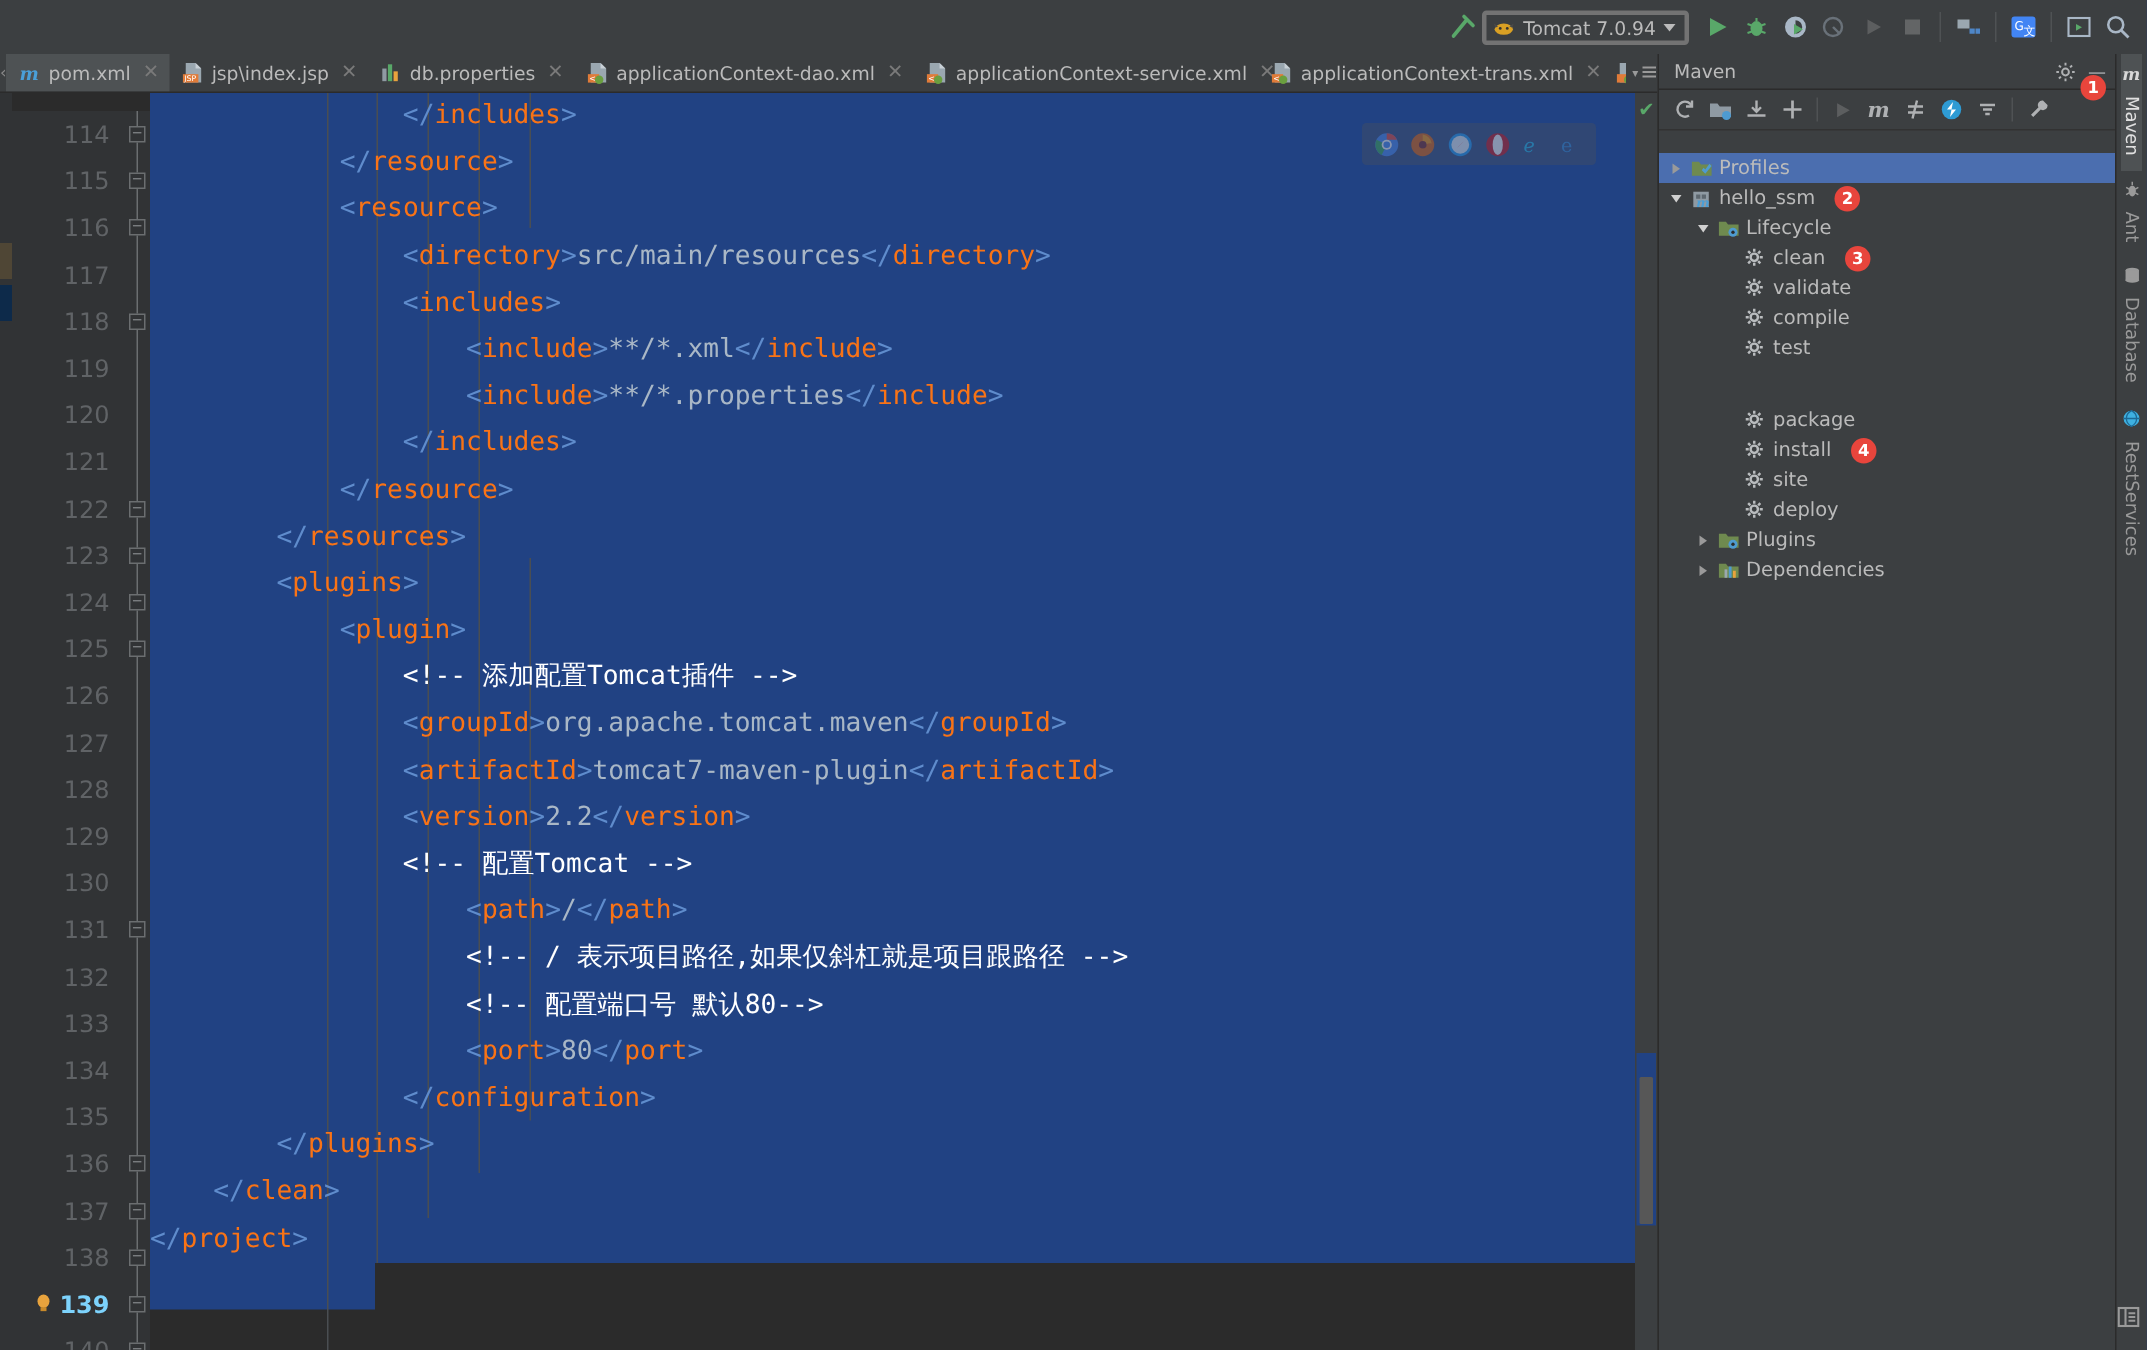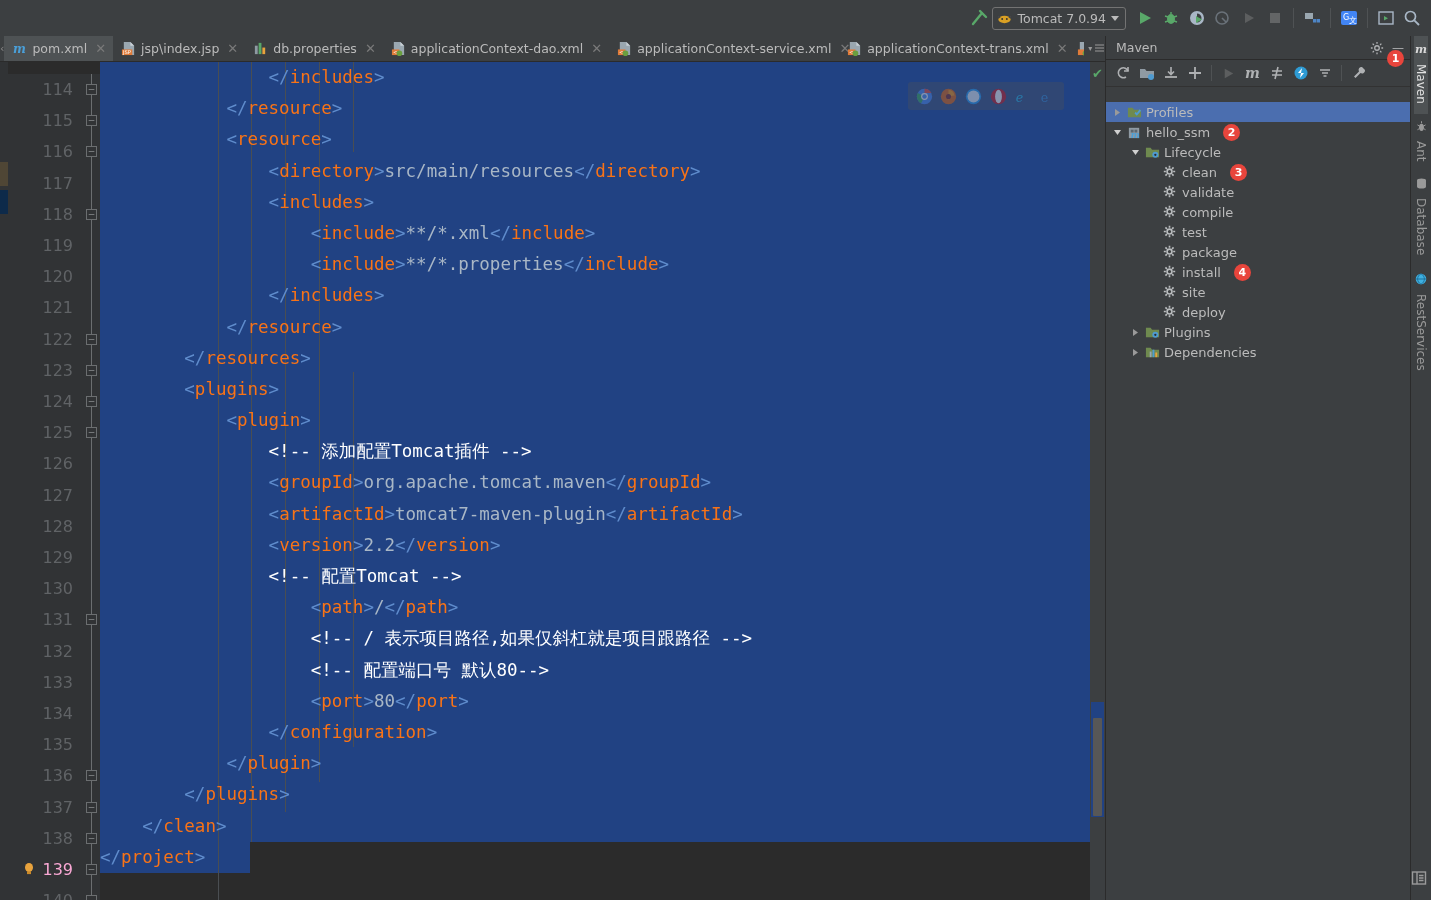--- a/index.html
+++ b/index.html
@@ -18,21 +18,21 @@
     justify-content: flex-end; padding-right: 6px;
   }
   .tb-sep { width: 1px; height: 20px; background: #4f5254; margin: 0 5px; }
   .tb-icon {
     width: 26px; height: 26px; display: flex; align-items: center;
     justify-content: center; color: #a9b7c6; flex: 0 0 auto;
   }
   .tb-icon svg { display: block; }
   .runcfg {
     display: flex; align-items: center; gap: 5px;
-    height: 23px; border: 1px solid #737373; border-radius: 3px;
+    height: 23px; border: 3px solid #737373; border-radius: 3px;
     padding: 0 6px 0 4px; margin-right: 6px; color: #bbbbbb; font-size: 12.5px;
     background: #3c3f41;
   }
   .runcfg .cat { width: 15px; height: 15px; flex:0 0 auto; }
   .caret-d { width:0;height:0;border-left:4px solid transparent;border-right:4px solid transparent;border-top:5px solid #bbb; }
   .dim { opacity: .42; }
 
   
   .tabbar {
     position: absolute; left: 0; top: 36px; width: 1105px; height: 26px;
@@ -71,21 +71,21 @@
   }
   .line {
     position: relative; height: 31.2px; line-height: 31.2px;
     font-family: "DejaVu Sans Mono", "Liberation Mono", monospace;
     font-size: 17.5px; white-space: pre;
   }
   .ln {
     position: absolute; right: 27px; color: #606366; font-size: 16px;
     font-family: "DejaVu Sans", sans-serif; text-align: right; width: 60px;
   }
-  .ln.cur { color: #f9a8d4; font-weight: normal; }
+  .ln.cur { color: #7dd3fc; font-weight: bold; }
   .fold {
     position: absolute; left: 78px; width: 11px; height: 11px; top: 10px;
     border: 1px solid #6b6e70; color:#8b8e90; font-size:9px; line-height:9px;
     text-align:center; background:#313335;
   }
   .foldline { position:absolute; left:83px; width:1px; background:#6b6e70; }
   .bulb {
     position:absolute; left:113px; top:8px; width:14px;height:14px;
   }
   
@@ -415,21 +415,20 @@
           <div class="line"><span class="">                </span><span class="cm">&lt;!-- 添加配置Tomcat插件 --&gt;</span></div>
           <div class="line"><span class="">                </span><span class="br">&lt;</span><span class="tg">groupId</span><span class="br">&gt;</span><span class="txt">org.apache.tomcat.maven</span><span class="br">&lt;/</span><span class="tg">groupId</span><span class="br">&gt;</span></div>
           <div class="line"><span class="">                </span><span class="br">&lt;</span><span class="tg">artifactId</span><span class="br">&gt;</span><span class="txt">tomcat7-maven-plugin</span><span class="br">&lt;/</span><span class="tg">artifactId</span><span class="br">&gt;</span></div>
           <div class="line"><span class="">                </span><span class="br">&lt;</span><span class="tg">version</span><span class="br">&gt;</span><span class="txt">2.2</span><span class="br">&lt;/</span><span class="tg">version</span><span class="br">&gt;</span></div>
           <div class="line"><span class="">                </span><span class="cm">&lt;!-- 配置Tomcat --&gt;</span></div>
           <div class="line"><span class="">                    </span><span class="br">&lt;</span><span class="tg">path</span><span class="br">&gt;</span><span class="txt">/</span><span class="br">&lt;/</span><span class="tg">path</span><span class="br">&gt;</span></div>
           <div class="line"><span class="">                    </span><span class="cm">&lt;!-- / 表示项目路径,如果仅斜杠就是项目跟路径 --&gt;</span></div>
           <div class="line"><span class="">                    </span><span class="cm">&lt;!-- 配置端口号 默认80--&gt;</span></div>
           <div class="line"><span class="">                    </span><span class="br">&lt;</span><span class="tg">port</span><span class="br">&gt;</span><span class="txt">80</span><span class="br">&lt;/</span><span class="tg">port</span><span class="br">&gt;</span></div>
           <div class="line"><span class="">                </span><span class="br">&lt;/</span><span class="tg">configuration</span><span class="br">&gt;</span></div>
-          <div class="line"><span class="">            </span><span class="br">&lt;/</span><span class="tg">plugin</span><span class="br">&gt;</span></div>
           <div class="line"><span class="">        </span><span class="br">&lt;/</span><span class="tg">plugins</span><span class="br">&gt;</span></div>
           <div class="line"><span class="">    </span><span class="br">&lt;/</span><span class="tg">clean</span><span class="br">&gt;</span></div>
           <div class="line"><span class="br">&lt;/</span><span class="tg">project</span><span class="br">&gt;</span></div>
         </div>
 
       <div class="browsers" style="left:808px; top:20px;">
         <svg class="b" viewBox="0 0 20 20">
           <circle cx="10" cy="10" r="9" fill="#4285f4"></circle>
             <path d="M10 1 A9 9 0 0 1 18 6 L10 6Z" fill="#ea4335"></path>
           <path d="M2 6 A9 9 0 0 0 6 18 L10 10Z" fill="#34a853"></path>
@@ -606,21 +605,21 @@
           <span>compile</span>
         </div>
         <div class="node" style="padding-left: 42px;">
           <span class="tri"></span>
           <span class="nico"><svg width="13" height="13" viewBox="0 0 16 16">
               <circle cx="8" cy="8" r="3" fill="none" stroke="#b9bcbe" stroke-width="2"></circle>
               <path d="M8 1 v2.5 M8 12.5 v2.5 M1 8 h2.5 M12.5 8 H15 M3 3 l1.8 1.8 M11.2 11.2 L13 13 M13 3 l-1.8 1.8 M4.8 11.2 L3 13" stroke="#b9bcbe" stroke-width="2"></path>
             </svg></span>
           <span>test</span>
         </div>
-        <div class="node" style="padding-left: 42px;">
+        <div class="node" style="padding-left: 42px; margin-top: 28px;">
           <span class="tri"></span>
           <span class="nico"><svg width="13" height="13" viewBox="0 0 16 16">
               <circle cx="8" cy="8" r="3" fill="none" stroke="#b9bcbe" stroke-width="2"></circle>
               <path d="M8 1 v2.5 M8 12.5 v2.5 M1 8 h2.5 M12.5 8 H15 M3 3 l1.8 1.8 M11.2 11.2 L13 13 M13 3 l-1.8 1.8 M4.8 11.2 L3 13" stroke="#b9bcbe" stroke-width="2"></path>
             </svg></span>
           <span>package</span>
         </div>
         <div class="node" style="padding-left: 42px;">
           <span class="tri"></span>
           <span class="nico"><svg width="13" height="13" viewBox="0 0 16 16">

